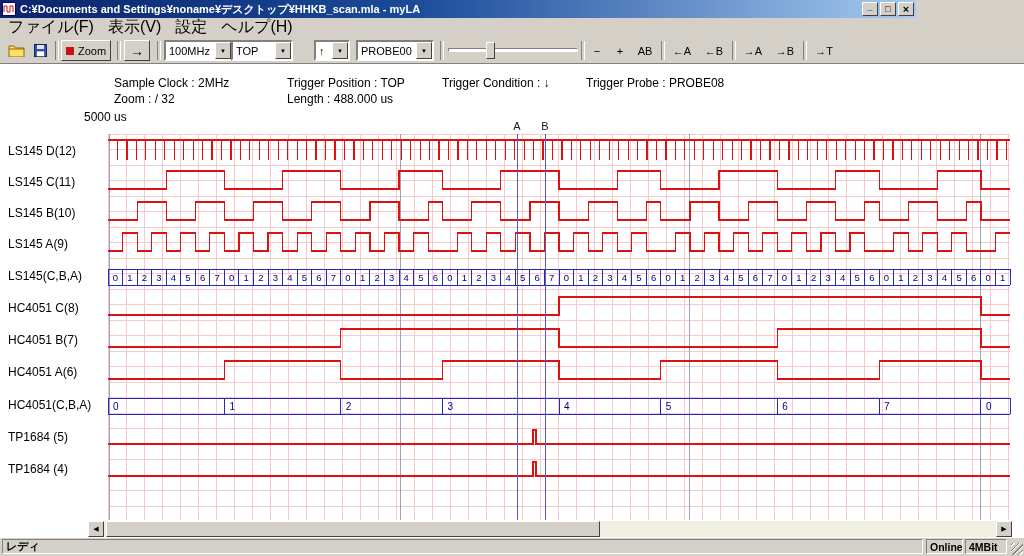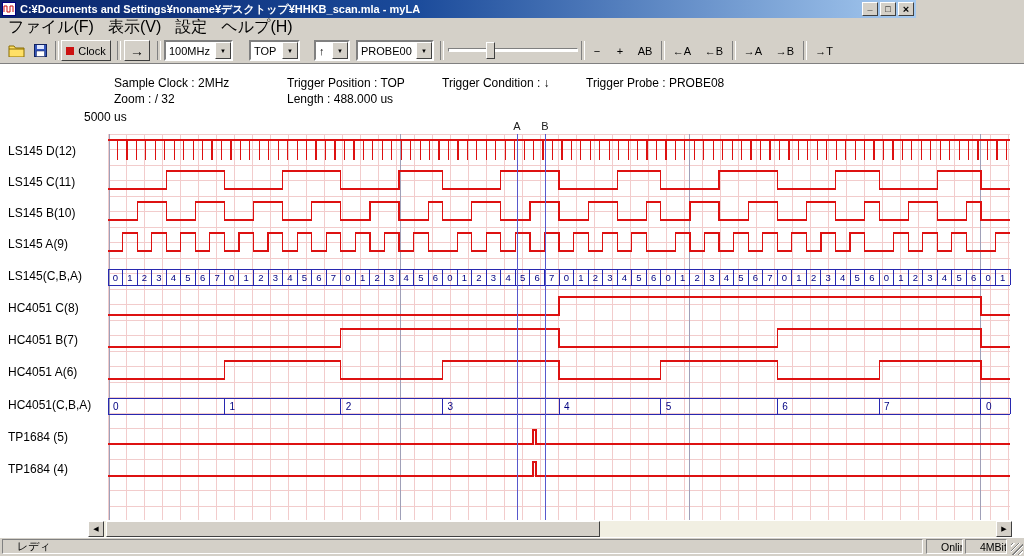--- a/index.html
+++ b/index.html
@@ -57,21 +57,21 @@
     border-color:#ffffff #404040 #404040 #ffffff;display:flex;align-items:center;justify-content:center;
     font-size:7px;color:#000;box-sizing:border-box;}
   #sb-left{left:0;} #sb-right{right:0;}
   #sb-thumb{position:absolute;left:18px;top:0;width:494px;height:16px;background:#d4d0c8;border:1px solid;
     border-color:#ffffff #404040 #404040 #ffffff;box-sizing:border-box;}
 
   
   #statusbar{position:absolute;left:0;top:537px;width:1024px;height:19px;background:#d4d0c8;
     box-shadow:inset 0 1px 0 #ffffff;}
   .status-panel{position:absolute;top:2px;height:15px;border:1px solid;border-color:#808080 #ffffff #ffffff #808080;
-    font-size:10.5px;display:flex;align-items:center;padding:0 14px;color:#000;box-sizing:border-box;white-space:nowrap;overflow:hidden;}
+    font-size:10.5px;display:flex;align-items:center;padding:0 3px;color:#000;box-sizing:border-box;white-space:nowrap;overflow:hidden;font-weight:bold;}
   #grip{position:absolute;right:1px;bottom:1px;width:12px;height:12px;
     background:repeating-linear-gradient(-45deg,#d4d0c8 0 2px,#ffffff 2px 3px,#808080 3px 4px);}
 </style>
 </head>
 <body>
 
 <div id="titlebar">
   <span id="app-icon">
     <svg width="14" height="14" viewBox="0 0 14 14">
       <rect x="0.5" y="0.5" width="13" height="13" fill="#ffffff" stroke="#000080"></rect>
@@ -108,35 +108,35 @@
     <svg width="13" height="13" viewBox="0 0 13 13">
       <rect x="0.5" y="0.5" width="12" height="12" fill="#3355bb" stroke="#11225f"></rect>
       <rect x="3" y="1" width="7" height="4" fill="#dde6ff"></rect>
       <rect x="2.5" y="7" width="8" height="5.5" fill="#ffffff" stroke="#11225f" stroke-width="0.5"></rect>
     </svg>
   </button>
   <span class="sep" style="left:55px"></span>
 
   <button class="raisedbtn" style="left:61px;width:50px">
     <span class="stop-sq"></span>
-    <span>Clock</span>
+    <span>Zoom</span>
   </button>
   <span class="sep" style="left:117px"></span>
   <button class="raisedbtn" style="left:124px;width:26px;font-size:14px;font-weight:bold">
     <span>→</span>
   </button>
   <span class="sep" style="left:157px"></span>
 
   <div class="combo" style="left:164px;width:69px">
     <span class="combo-val">100MHz</span>
     <span class="combo-arrow">
         <span>▼</span>
       </span>
   </div>
-  <div class="combo" style="left:249px;width:51px">
+  <div class="combo" style="left:231px;width:62px">
     <span class="combo-val">TOP</span>
     <span class="combo-arrow">
         <span>▼</span>
       </span>
   </div>
   <div class="combo" style="left:314px;width:36px">
     <span class="combo-val">↑</span>
     <span class="combo-arrow">
         <span>▼</span>
       </span>

